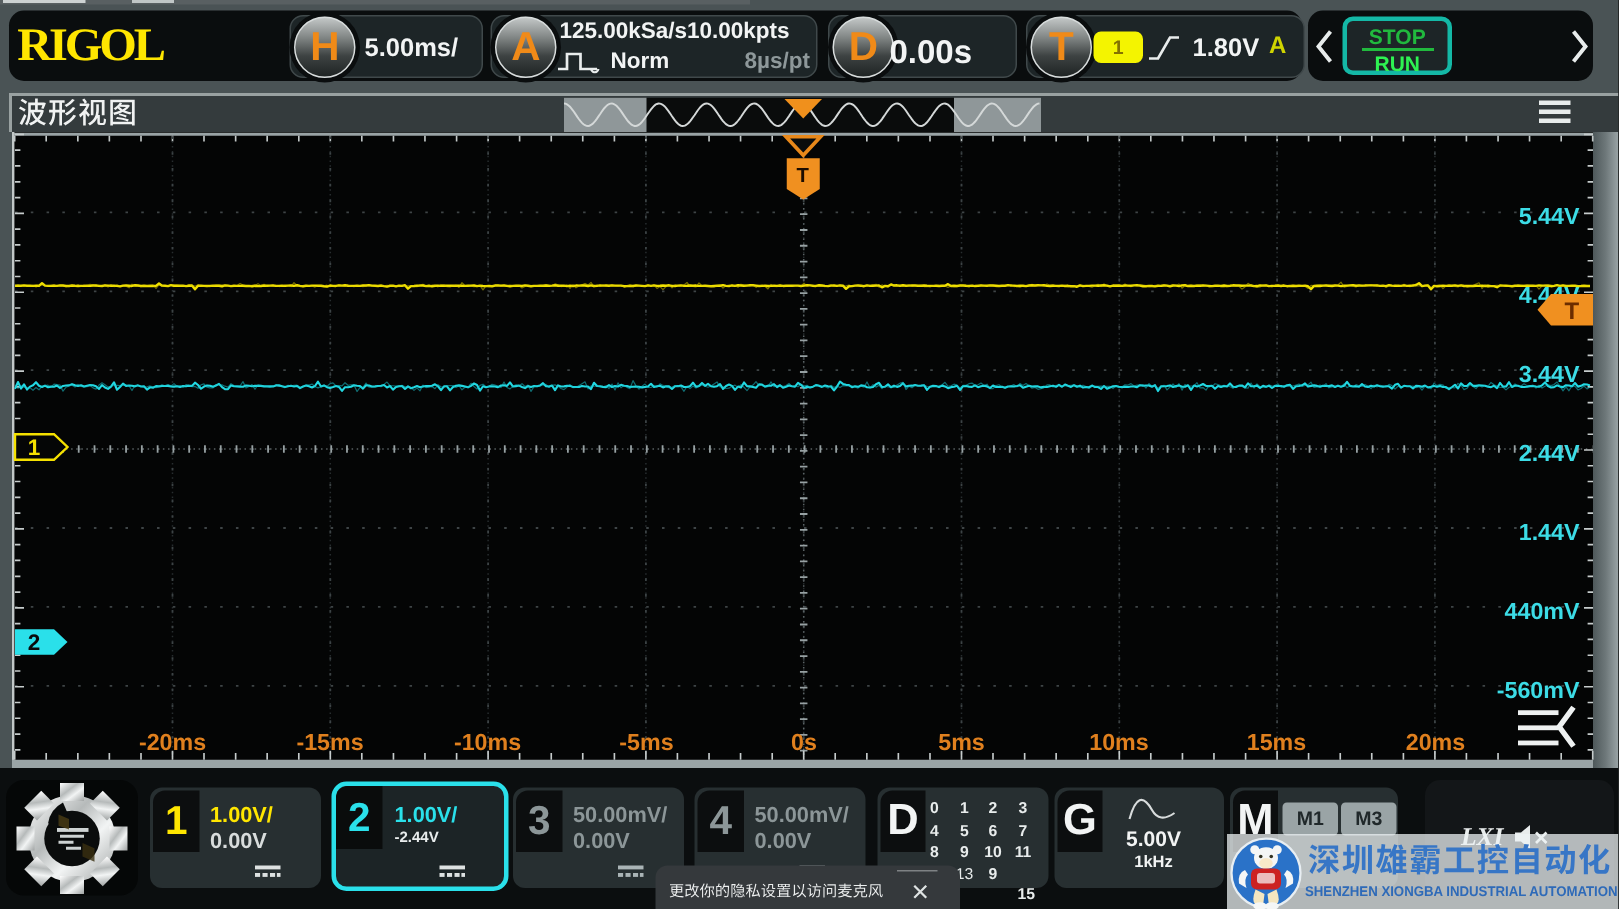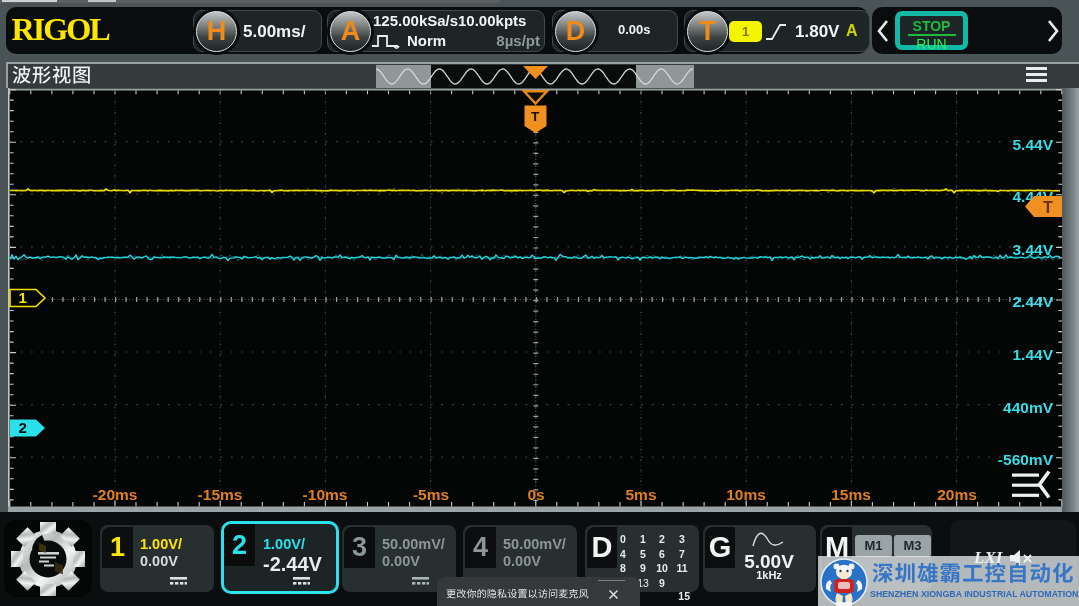--- a/index.html
+++ b/index.html
@@ -27,36 +27,36 @@
     <div class="wtxt" style="left:373px;top:12px;font-size:15px">125.00kSa/s</div>
     <div class="wtxt" style="left:407px;top:32px;font-size:15px">Norm</div>
     <svg class="abs" style="left:371px;top:31px" width="34" height="18" viewBox="0 0 34 18">
       <path d="M1 15 h6 v-10 h9 v10 h7 m0 0 h4" stroke="#e8ecec" stroke-width="1.8" fill="none"></path>
       <path d="M23 15 c1 3 4 3 5 0" stroke="#e8ecec" stroke-width="1.5" fill="none"></path>
     </svg>
     <div class="wtxt" style="left:458px;top:12px;width:82px;text-align:left;font-size:15px">10.00kpts</div>
     <div class="abs wtxt" style="left:460px;top:32px;width:80px;text-align:right;font-size:15px;color:#8e989a">8µs/pt</div>
     <div class="panel" style="left:552px;top:10px;width:126px;height:42px"></div>
     <div class="circ" style="left:555px;top:11px">D</div>
-    <div class="wtxt" style="left:618px;top:22px;font-size:13px">0.00s</div>
+    <div class="wtxt" style="left:593px;top:22px;font-size:22px">0.00s</div>
     <div class="panel" style="left:684px;top:10px;width:186px;height:42px"></div>
     <div class="circ" style="left:687px;top:11px">T</div>
     <div class="abs" style="left:729px;top:21px;width:33px;height:21px;border-radius:5px;background:#f4f400;color:rgba(120,100,0,0.9);font-size:13px;font-weight:bold;text-align:center;line-height:21px">1</div>
     <svg class="abs" style="left:765px;top:22px" width="22" height="19" viewBox="0 0 22 19">
       <path d="M1 17 h6 l8 -14 h6" stroke="#e8ecec" stroke-width="1.8" fill="none"></path>
     </svg>
     <div class="wtxt" style="left:795px;top:22px;font-size:17px">1.80V</div>
     <div class="abs" style="left:846px;top:22px;font-size:16px;font-weight:bold;color:#cfd400">A</div>
     <svg class="abs" style="left:875px;top:19px" width="16" height="24" viewBox="0 0 16 24">
       <path d="M12 2 L4 12 L12 22" stroke="#e8ecec" stroke-width="2.6" fill="none"></path>
     </svg>
-    <div class="abs" style="left:895px;top:11px;width:73px;height:39px;background:#1d2527;border:5px solid #14b8a6;border-radius:7px;box-sizing:border-box;text-align:center">
+    <div class="abs" style="left:895px;top:11px;width:73px;height:39px;background:#1d2527;border:3px solid #14b8a6;border-radius:7px;box-sizing:border-box;text-align:center">
       <div style="color:#21b93e;font-weight:bold;font-size:14px;line-height:16px;margin-top:2px">STOP</div>
       <div style="width:48px;height:2px;background:#21b93e;margin:0 auto"></div>
-      <div style="color:#2ef252;font-weight:normal;font-size:14px;line-height:16px">RUN</div>
+      <div style="color:#2ef252;font-weight:bold;font-size:14px;line-height:16px">RUN</div>
     </div>
     <svg class="abs" style="left:1045px;top:19px" width="16" height="24" viewBox="0 0 16 24">
       <path d="M4 2 L12 12 L4 22" stroke="#e8ecec" stroke-width="2.6" fill="none"></path>
     </svg>
     <div class="abs" style="left:6px;top:62px;width:1073px;height:26px;background:#343b3d;border-top:2px solid #99a1a1;border-left:2px solid #99a1a1;box-sizing:border-box"></div>
     <svg class="abs" style="left:12px;top:60px" width="95" height="28" viewBox="0 0 95 28">
       <g transform="translate(0,22)">
         <path transform="translate(0.00,0.00)" d="M1.737 -14.822400000000002C2.8564000000000003 -14.2048 4.361800000000001 -13.278400000000001 5.0952 -12.6415L6.156700000000001 -14.127600000000001C5.404 -14.725900000000001 3.8600000000000003 -15.5944 2.7599 -16.134800000000002ZM0.6369 -9.5921C1.7949000000000002 -9.0131 3.3389 -8.125300000000001 4.0723 -7.527L5.1338 -9.0324C4.3425 -9.6114 2.7792000000000003 -10.4413 1.6598000000000002 -10.943100000000001ZM1.0808 0.28950000000000004 2.702 1.3896000000000002C3.6863 -0.4439 4.8057 -2.7792000000000003 5.6742 -4.825L4.246 -5.9251000000000005C3.2617000000000003 -3.7056000000000004 1.9879000000000002 -1.1966 1.0808 0.28950000000000004ZM11.387 -11.908100000000001V-8.8201H8.549900000000001V-11.908100000000001ZM6.7936000000000005 -13.6065V-8.7043C6.7936000000000005 -5.886500000000001 6.6006 -2.0072 4.5741000000000005 0.6948000000000001C4.9987 0.8492000000000001 5.770700000000001 1.3124 6.098800000000001 1.6019C7.893700000000001 -0.8106000000000001 8.414800000000001 -4.3232 8.5306 -7.1989H8.723600000000001C9.437700000000001 -5.288200000000001 10.3834 -3.6091 11.6186 -2.2002C10.3834 -1.1773 8.897300000000001 -0.40530000000000005 7.295400000000001 0.1351C7.662100000000001 0.46320000000000006 8.2218 1.2159 8.4727 1.6598000000000002C10.0746 1.0615 11.58 0.193 12.8924 -0.9457000000000001C14.185500000000001 0.17370000000000002 15.729500000000002 1.0422 17.5244 1.6212000000000002C17.7753 1.1387 18.3157 0.42460000000000003 18.721 0.05790000000000001C16.9647 -0.40530000000000005 15.440000000000001 -1.1966 14.1469 -2.2195C15.5365 -3.8214 16.6366 -5.8479 17.273500000000002 -8.3762L16.1541 -8.878L15.806700000000001 -8.8201H13.1819V-11.908100000000001H16.2313C15.961100000000002 -11.116800000000001 15.671600000000002 -10.344800000000001 15.4014 -9.7851L16.9647 -9.321900000000001C17.5244 -10.3255 18.122700000000002 -11.908100000000001 18.585900000000002 -13.3556L17.2542 -13.6837L16.9454 -13.6065H13.1819V-16.308500000000002H11.387V-13.6065ZM10.460600000000001 -7.1989H15.073300000000001C14.552200000000001 -5.7128000000000005 13.7995 -4.4583 12.8731 -3.4161C11.850200000000001 -4.4969 11.0396 -5.79 10.460600000000001 -7.1989Z" fill="#f0f2f2"></path>
         <path transform="translate(20.00,0.00)" d="M16.1155 -15.9997C14.9768 -14.4364 12.8152 -12.8345 10.9817 -11.9274C11.4642 -11.58 11.9853 -11.0203 12.2941 -10.634300000000001C14.2627 -11.7344 16.405 -13.452100000000002 17.852500000000003 -15.2856ZM16.6173 -10.6729C15.4014 -9.0131 13.124 -7.295400000000001 11.2133 -6.311100000000001C11.6765 -5.9637 12.2169 -5.404 12.506400000000001 -5.018000000000001C14.552200000000001 -6.214600000000001 16.8103 -8.0481 18.2771 -9.978100000000001ZM17.0033 -5.4812C15.613700000000001 -3.088 12.969600000000002 -1.0422 10.2097 0.1351C10.692200000000001 0.5211 11.2133 1.1387 11.5028 1.6019C14.4364 0.193 17.099800000000002 -2.0844 18.7403 -4.8057ZM7.5463000000000005 -13.4328V-8.781500000000001H4.8443000000000005V-13.4328ZM0.7141000000000001 -8.781500000000001V-7.083100000000001H3.1073000000000004C3.0108 -4.3425 2.5476 -1.6405 0.5597000000000001 0.5211C0.9843000000000001 0.772 1.6405 1.3703 1.9300000000000002 1.7563000000000002C4.2267 -0.7141000000000001 4.747800000000001 -3.8793 4.825 -7.083100000000001H7.5463000000000005V1.6019H9.3412V-7.083100000000001H11.3291V-8.781500000000001H9.3412V-13.4328H11.0782V-15.131200000000002H1.0422V-13.4328H3.1266000000000003V-8.781500000000001Z" fill="#f0f2f2"></path>
         <path transform="translate(40.00,0.00)" d="M8.549900000000001 -15.382100000000001V-5.1145000000000005H10.3062V-13.7995H15.864600000000001V-5.1145000000000005H17.6981V-15.382100000000001ZM12.159 -12.4678V-9.0131C12.159 -6.0023 11.599300000000001 -2.2581 6.697100000000001 0.28950000000000004C7.0638000000000005 0.5597000000000001 7.662100000000001 1.2738 7.8744000000000005 1.6405C10.4992 0.2702 12.0046 -1.5826 12.8731 -3.5319000000000003V-0.48250000000000004C12.8731 0.9457000000000001 13.452100000000002 1.351 14.8803 1.351H16.4629C18.2578 1.351 18.5087 0.5018 18.701700000000002 -2.5090000000000003C18.2578 -2.6248 17.678800000000003 -2.8564000000000003 17.2349 -3.2038C17.177 -0.5404 17.0612 0.0 16.4629 0.0H15.189100000000002C14.725900000000001 0.0 14.5715 -0.1544 14.5715 -0.6948000000000001V-5.3075H13.4907C13.818800000000001 -6.581300000000001 13.9153 -7.835800000000001 13.9153 -8.9745V-12.4678ZM2.7792000000000003 -15.4593C3.4161 -14.725900000000001 4.1109 -13.7223 4.439 -13.0082H1.1387V-11.3484H5.5391C4.439 -8.9938 2.5476 -6.755000000000001 0.6562 -5.4812C0.9071 -5.1145000000000005 1.2931000000000001 -4.149500000000001 1.4282000000000001 -3.6284C2.1037000000000003 -4.1302 2.7792000000000003 -4.747800000000001 3.4354 -5.4426000000000005V1.6019H5.1724000000000006V-6.369000000000001C5.79 -5.5391 6.4462 -4.6127 6.7936000000000005 -4.0144L7.951600000000001 -5.4619C7.6042000000000005 -5.8672 6.311100000000001 -7.3726 5.597 -8.1639C6.4655000000000005 -9.4763 7.2182 -10.9238 7.7393 -12.4099L6.7743 -13.0854L6.4462 -13.0082H4.689900000000001L6.0023 -13.818800000000001C5.6549000000000005 -14.5136 4.9215 -15.5172 4.1881 -16.250600000000002Z" fill="#f0f2f2"></path>
@@ -207,21 +207,21 @@
       <g fill="#dde1e1">
         <rect x="2" y="6" width="3.4" height="2.6"></rect>
         <rect x="7" y="6" width="3.4" height="2.6"></rect>
         <rect x="12" y="6" width="3.4" height="2.6"></rect>
         <rect x="16.6" y="6" width="2.4" height="2.6"></rect>
       </g>
     </svg>
     <div class="abs" style="left:221px;top:521px;width:118px;height:73px;border:3px solid #2ae0ea;border-radius:10px;background:#1c2426;box-sizing:border-box"></div>
     <div class="abs" style="left:224px;top:524px;width:31px;height:42px;background:#0a0c0c;border-radius:8px 0 0 0;color:#2ae0ea;font-size:27px;font-weight:bold;text-align:center;line-height:42px">2</div>
     <div class="abs" style="left:263px;top:536px;font-size:14.5px;font-weight:bold;color:#2ae0ea;white-space:nowrap">1.00V/</div>
-    <div class="abs" style="left:263px;top:553px;font-size:20px;font-weight:bold;color:#e8ecec;white-space:nowrap">-2.44V</div>
+    <div class="abs" style="left:263px;top:553px;font-size:10px;font-weight:bold;color:#e8ecec;white-space:nowrap">-2.44V</div>
     <svg class="abs" style="left:291px;top:576px" width="22" height="10" viewBox="0 0 22 10">
       <rect x="2" y="1" width="17" height="2.6" fill="#dde1e1"></rect>
       <g fill="#dde1e1">
         <rect x="2" y="6" width="3.4" height="2.6"></rect>
         <rect x="7" y="6" width="3.4" height="2.6"></rect>
         <rect x="12" y="6" width="3.4" height="2.6"></rect>
         <rect x="16.6" y="6" width="2.4" height="2.6"></rect>
       </g>
     </svg>
     <div class="abs" style="left:342px;top:525px;width:114px;height:67px;border-radius:8px;background:#272f31"></div>
@@ -266,21 +266,21 @@
     <div class="abs" style="left:674px;top:562.0px;width:16px;text-align:center;font-size:10.5px;font-weight:bold;color:#e8ecec">11</div>
     <div class="abs" style="left:615px;top:576.5px;width:16px;text-align:center;font-size:10.5px;font-weight:bold;color:#e8ecec">12</div>
     <div class="abs" style="left:635px;top:576.5px;width:16px;text-align:center;font-size:10.5px;font-weight:normal;color:#e8ecec">13</div>
     <div class="abs" style="left:654px;top:576.5px;width:16px;text-align:center;font-size:10.5px;font-weight:bold;color:#e8ecec">9</div>
     <div class="abs" style="left:674px;top:590px;width:16px;text-align:right;font-size:10.5px;font-weight:bold;color:#e8ecec">15</div>
     <div class="abs" style="left:703px;top:525px;width:113px;height:67px;border-radius:8px;background:#272f31"></div>
     <div class="abs" style="left:705px;top:527px;width:30px;height:41px;background:#0c0e0f;border-radius:8px 0 0 0;color:#f2f4f4;font-size:29px;font-weight:bold;text-align:center;line-height:41px">G</div>
     <svg class="abs" style="left:751px;top:532px" width="34" height="17" viewBox="0 0 34 17">
       <path d="M2,14 q6,-22 15,-6 q5,9 15,2" stroke="#d8dcdc" stroke-width="1.4" fill="none"></path>
     </svg>
-    <div class="abs" style="left:740px;top:551px;width:58px;text-align:center;font-size:19px;font-weight:bold;color:#f2f4f4">5.00V</div>
+    <div class="abs" style="left:740px;top:551px;width:58px;text-align:center;font-size:14px;font-weight:bold;color:#f2f4f4">5.00V</div>
     <div class="abs" style="left:740px;top:569px;width:58px;text-align:center;font-size:11px;font-weight:bold;color:#f2f4f4">1kHz</div>
     <div class="abs" style="left:820px;top:525px;width:112px;height:67px;border-radius:8px;background:#272f31"></div>
     <div class="abs" style="left:822px;top:527px;width:30px;height:41px;background:#0c0e0f;border-radius:8px 0 0 0;color:#f2f4f4;font-size:29px;font-weight:bold;text-align:center;line-height:41px">M</div>
     <div class="abs" style="left:855px;top:535px;width:37px;height:22px;background:#9aa4a6;border-radius:3px;color:#20282a;font-size:13px;font-weight:bold;text-align:center;line-height:22px">M1</div>
     <div class="abs" style="left:894px;top:535px;width:37px;height:22px;background:#9aa4a6;border-radius:3px;color:#20282a;font-size:13px;font-weight:bold;text-align:center;line-height:22px">M3</div>
     <div class="abs" style="left:950px;top:520px;width:126px;height:77px;background:#131618;border-radius:10px"></div>
     <div class="abs" style="left:974px;top:548px;font-family:'Liberation Serif',serif;font-style:italic;font-weight:bold;font-size:17px;color:#e8ecec">LXI</div>
     <svg class="abs" style="left:1008px;top:548px" width="28" height="20" viewBox="0 0 28 20">
       <polygon points="2,7 6,7 12,2 12,18 6,13 2,13" fill="#e8ecec"></polygon>
       <path d="M16,7 l7,7 M23,7 l-7,7" stroke="#e8ecec" stroke-width="1.8"></path>

